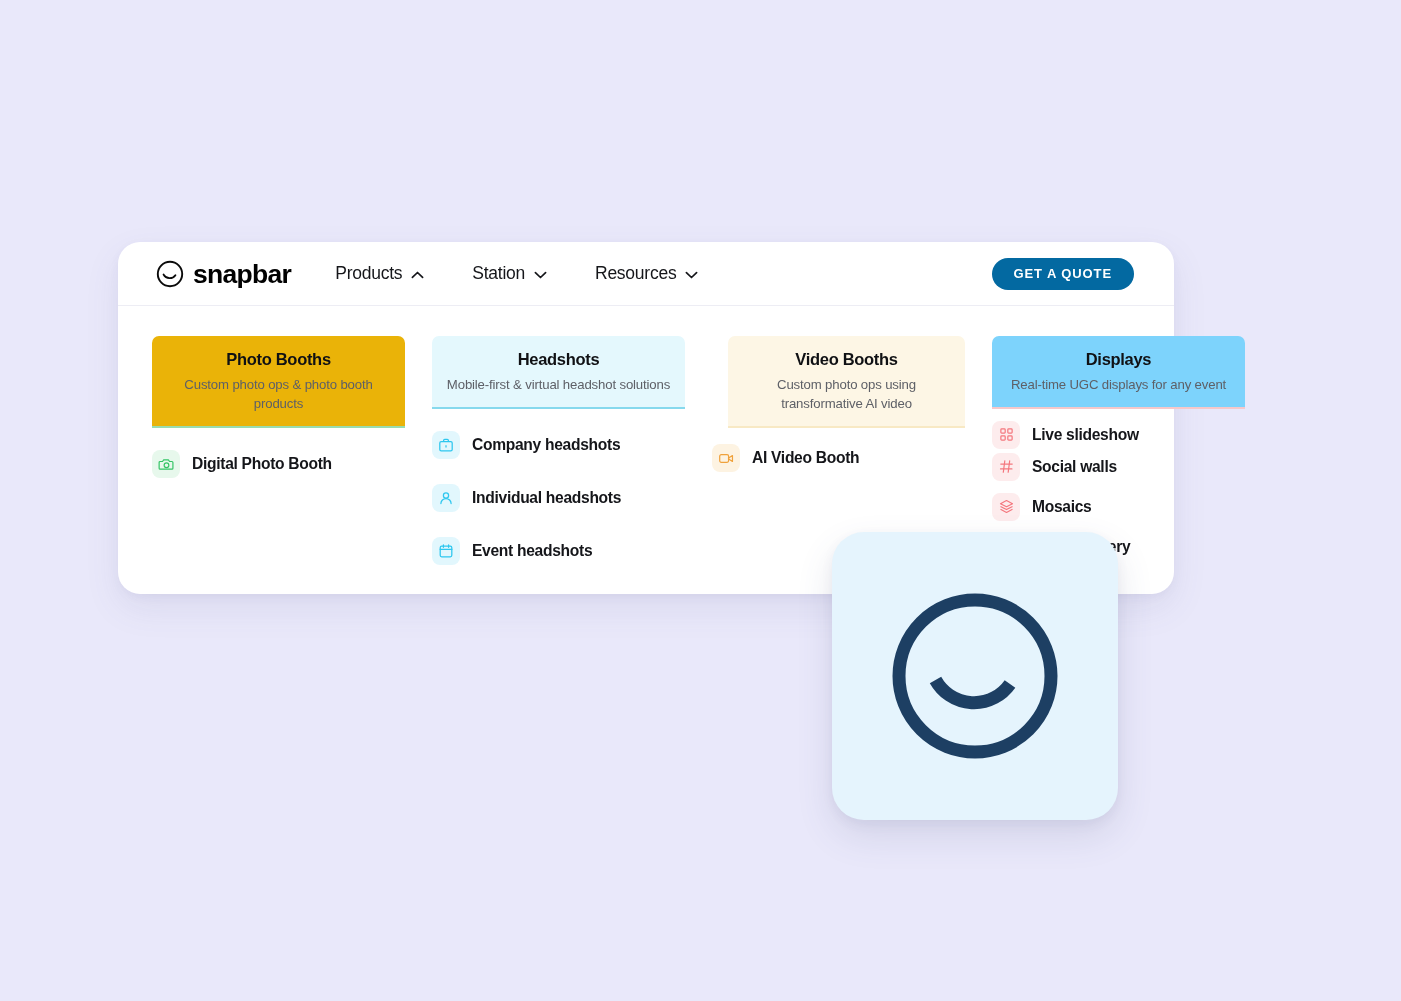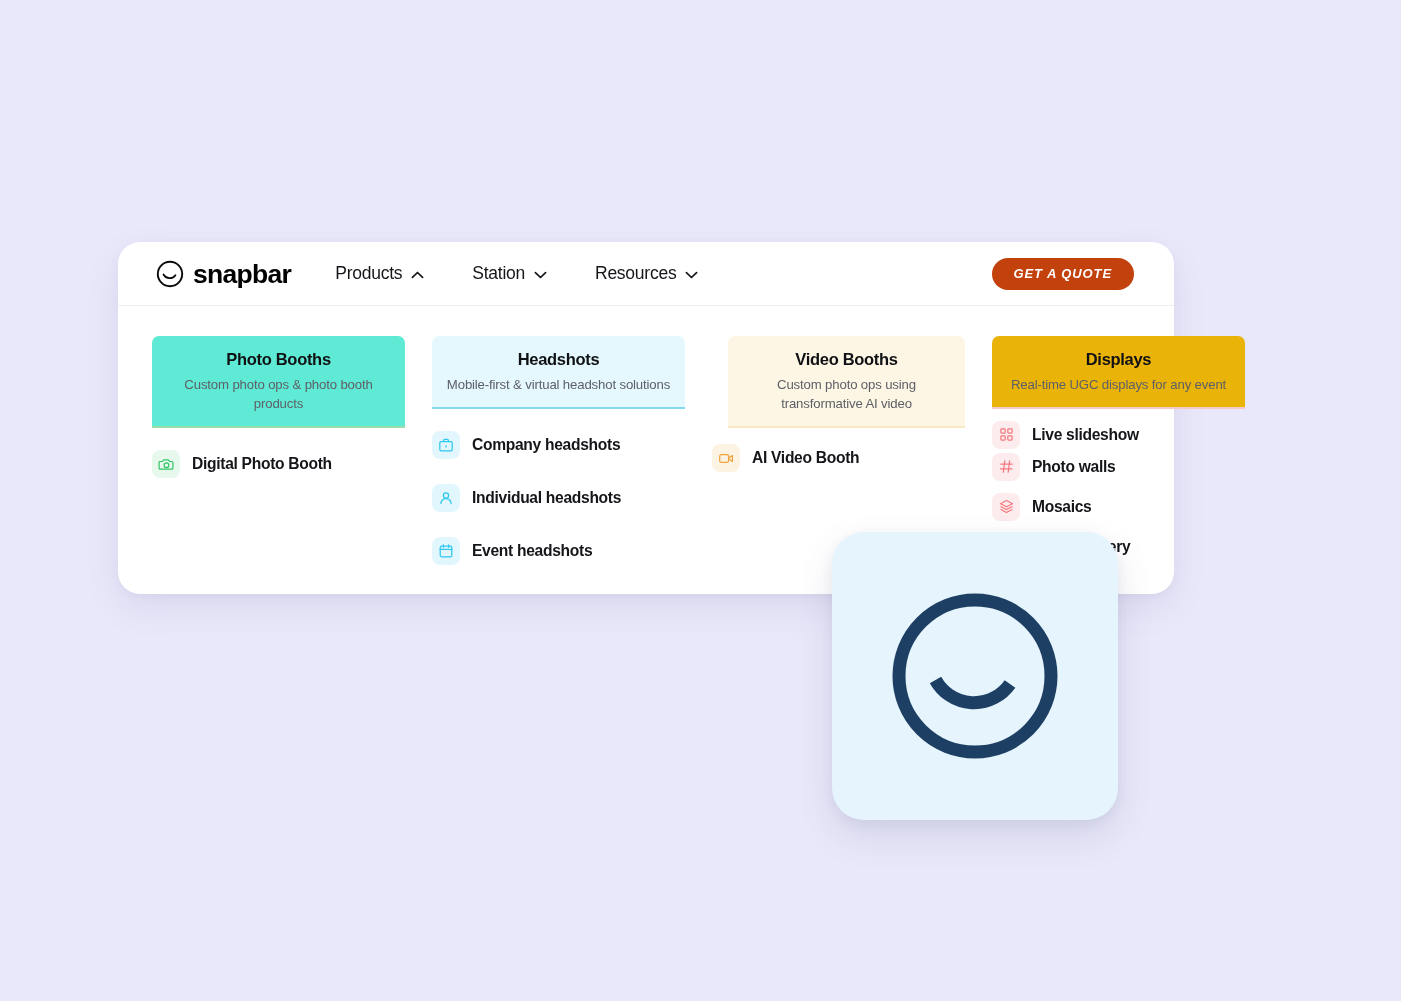--- a/index.html
+++ b/index.html
@@ -74,33 +74,32 @@
     cursor: pointer;
     line-height: 1;
   }
   .chev { display: block; }
 
   .quote-btn {
     position: absolute;
     right: 40px;
     top: 50%;
     transform: translateY(-50%);
-    background: #c2410c;
+    background: #0369a1;
     color: #ffffff;
     border: none;
     border-radius: 999px;
     height: 32px;
     padding: 0 22px;
     font-family: "Liberation Sans", sans-serif;
     font-size: 13px;
     font-weight: 700;
     letter-spacing: 0.9px;
     cursor: pointer;
     white-space: nowrap;
-    font-style: italic;
   }
 
   
   .mega {
     display: flex;
     padding: 30px 34px 0 34px;
     gap: 27px;
   }
   .col { width: 253px; flex: 0 0 253px; }
 
@@ -146,24 +145,24 @@
   .item-icon svg { display: block; }
   .item-label {
     font-size: 15.6px;
     font-weight: 600;
     color: #15161a;
     letter-spacing: -0.3px;
     white-space: nowrap;
   }
 
   
-  .c-green  .col-head { background: #5eead4; border-bottom-color: #9adcae; }
+  .c-green  .col-head { background: #eab308; border-bottom-color: #9adcae; }
   .c-blue   .col-head { background: #e4f8fd; border-bottom-color: #86d9ed; }
   .c-orange .col-head { background: #fdf6e5; border-bottom-color: #f8e9c4; margin-left: 16px; }
-  .c-red    .col-head { background: #eab308; border-bottom-color: #f6c8ca; }
+  .c-red    .col-head { background: #7dd3fc; border-bottom-color: #f6c8ca; }
 
   .c-green  .item-icon { background: #e7f8ec; color: #31c濃; color: #34c465; }
   .c-blue   .item-icon { background: #e2f7fd; color: #2ec7ef; }
   .c-orange .item-icon { background: #fdf3e2; color: #f0a23c; }
   .c-red    .item-icon { background: #fdeced; color: #f4777e; }
 
   
   .float-card {
     position: absolute;
     left: 832px;
@@ -334,21 +333,21 @@
           </span>
           <span class="item-label">Live slideshow</span>
         </div>
 
         <div class="item" style="height:32px;margin-bottom:8px;">
           <span class="item-icon">
             <svg width="15" height="15" viewBox="0 0 16 16" fill="none" stroke="currentColor" stroke-width="1.3" stroke-linecap="round">
               <path d="M6.2 1.9 4.6 14.1M11.4 1.9 9.8 14.1M1.9 5.4h12.2M1.6 10.6h12.2"></path>
             </svg>
           </span>
-          <span class="item-label">Photo walls</span>
+          <span class="item-label">Social walls</span>
         </div>
 
         <div class="item" style="height:32px;margin-bottom:8px;">
           <span class="item-icon">
             <svg width="15" height="15" viewBox="0 0 16 16" fill="none" stroke="currentColor" stroke-width="1.25" stroke-linejoin="round">
               <path d="M8 1.7 14.4 5 8 8.3 1.6 5z"></path>
               <path d="M1.6 8 8 11.3 14.4 8"></path>
               <path d="M1.6 11 8 14.3 14.4 11"></path>
             </svg>
           </span>

